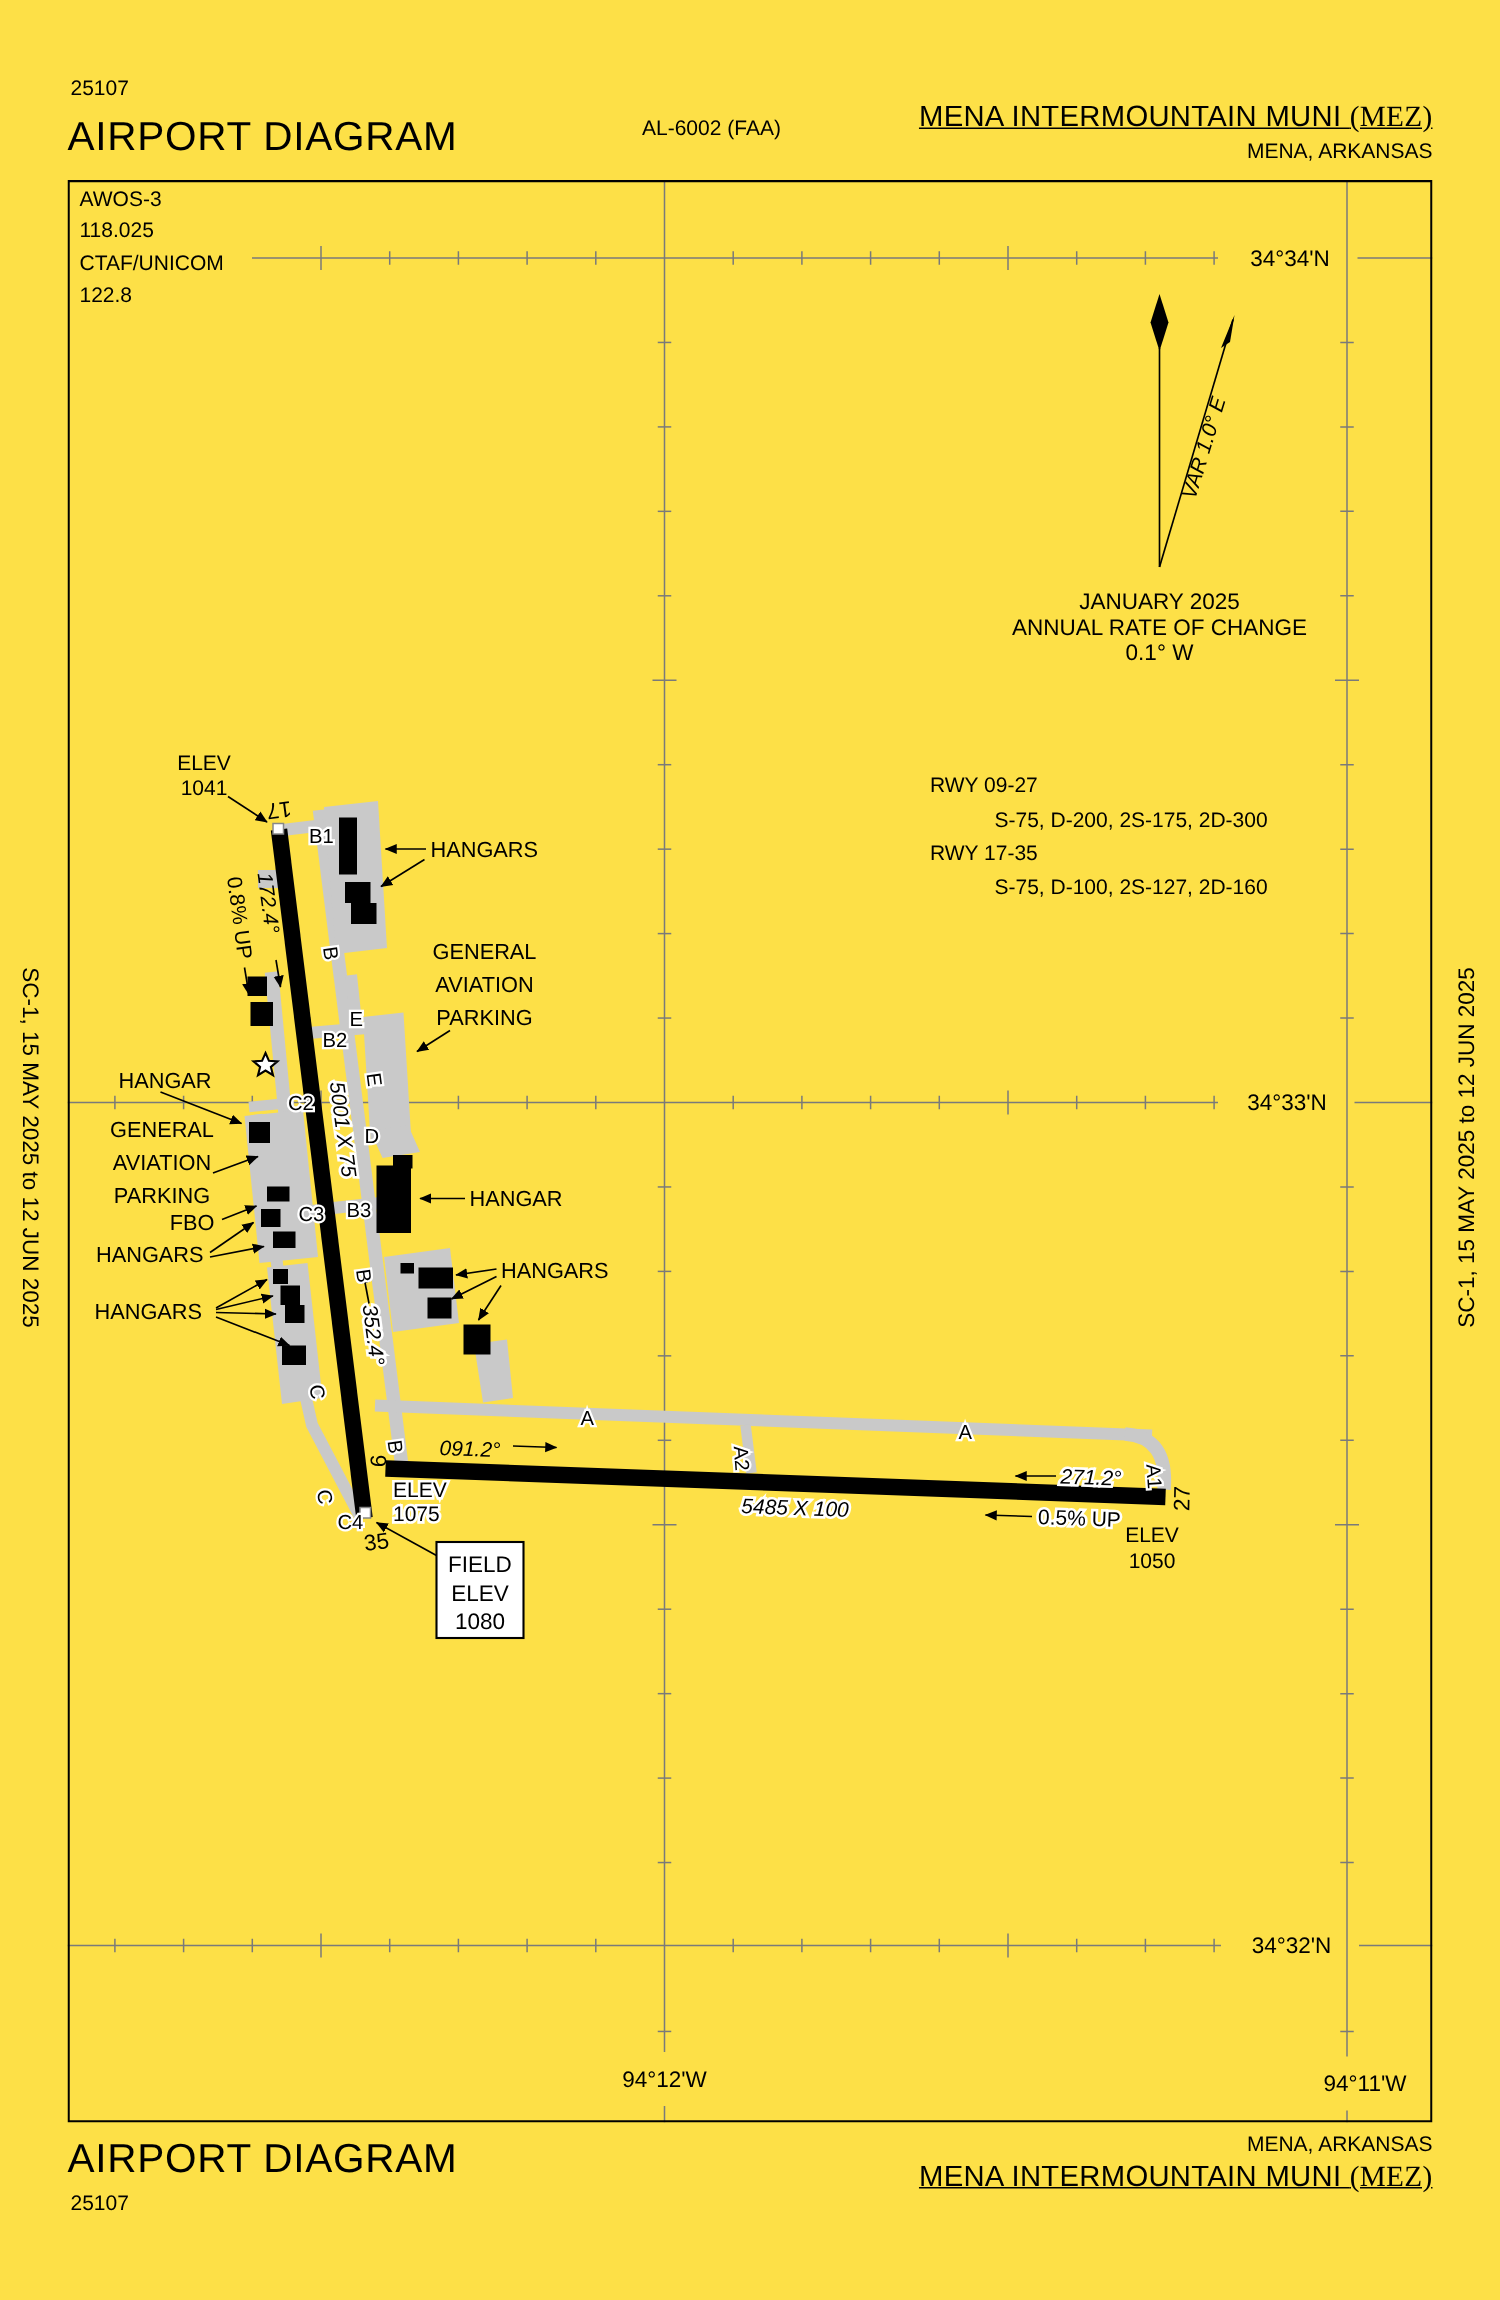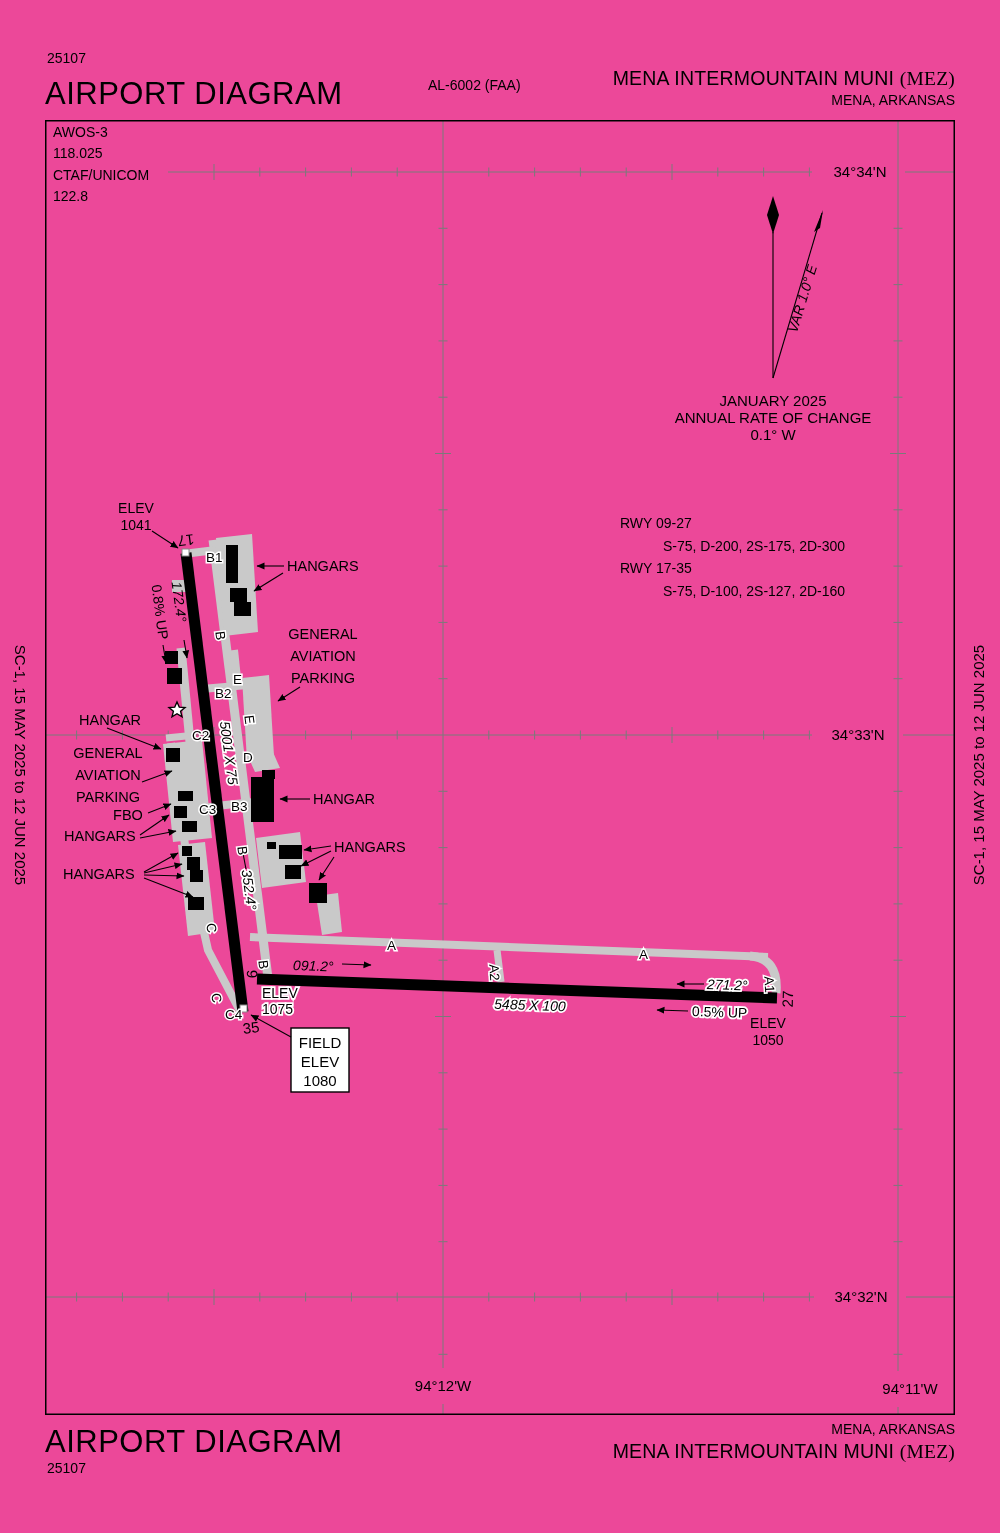--- a/index.html
+++ b/index.html
@@ -1,23 +1,23 @@
 <!DOCTYPE html>
 <html><head>
 <meta charset="utf-8">
 <style>
   html,body{margin:0;padding:0;background:#fff;}
-  #page{position:relative;width:1000px;height:1533px;background:#ec4899;overflow:hidden;
+  #page{position:relative;width:1000px;height:1533px;background:#fde047;overflow:hidden;
         font-family:"Liberation Sans",sans-serif;color:#000;}
   .abs{position:absolute;white-space:nowrap;}
   .serif{font-family:"Liberation Serif",serif;}
   .t14{font-size:14px;}
   .t15{font-size:15px;}
-  .t19{font-size:19.5px;letter-spacing:.2px;}
-  .big{font-size:31px;letter-spacing:.5px;text-align:right;}
+  .t19{font-size:19.5px;letter-spacing:.2px;text-decoration:underline;}
+  .big{font-size:27px;letter-spacing:.5px;text-align:right;}
   .right{text-align:right;}
   .vert-l{transform:translate(-50%,-50%) rotate(90deg);}
   .vert-r{transform:translate(-50%,-50%) rotate(-90deg);}
   svg text{font-family:"Liberation Sans",sans-serif;fill:#000;font-size:14px;}
   svg .lbl{font-size:14.5px;}
   svg .twy{font-size:13.5px;stroke:#fff;stroke-width:3px;paint-order:stroke;}
   svg .rnum{font-size:15px;}
   svg .it{font-style:italic;}
   svg .halo{stroke:#fff;stroke-width:3.5px;paint-order:stroke;}
   svg .grat{stroke:#7a7a7a;stroke-width:1;}

